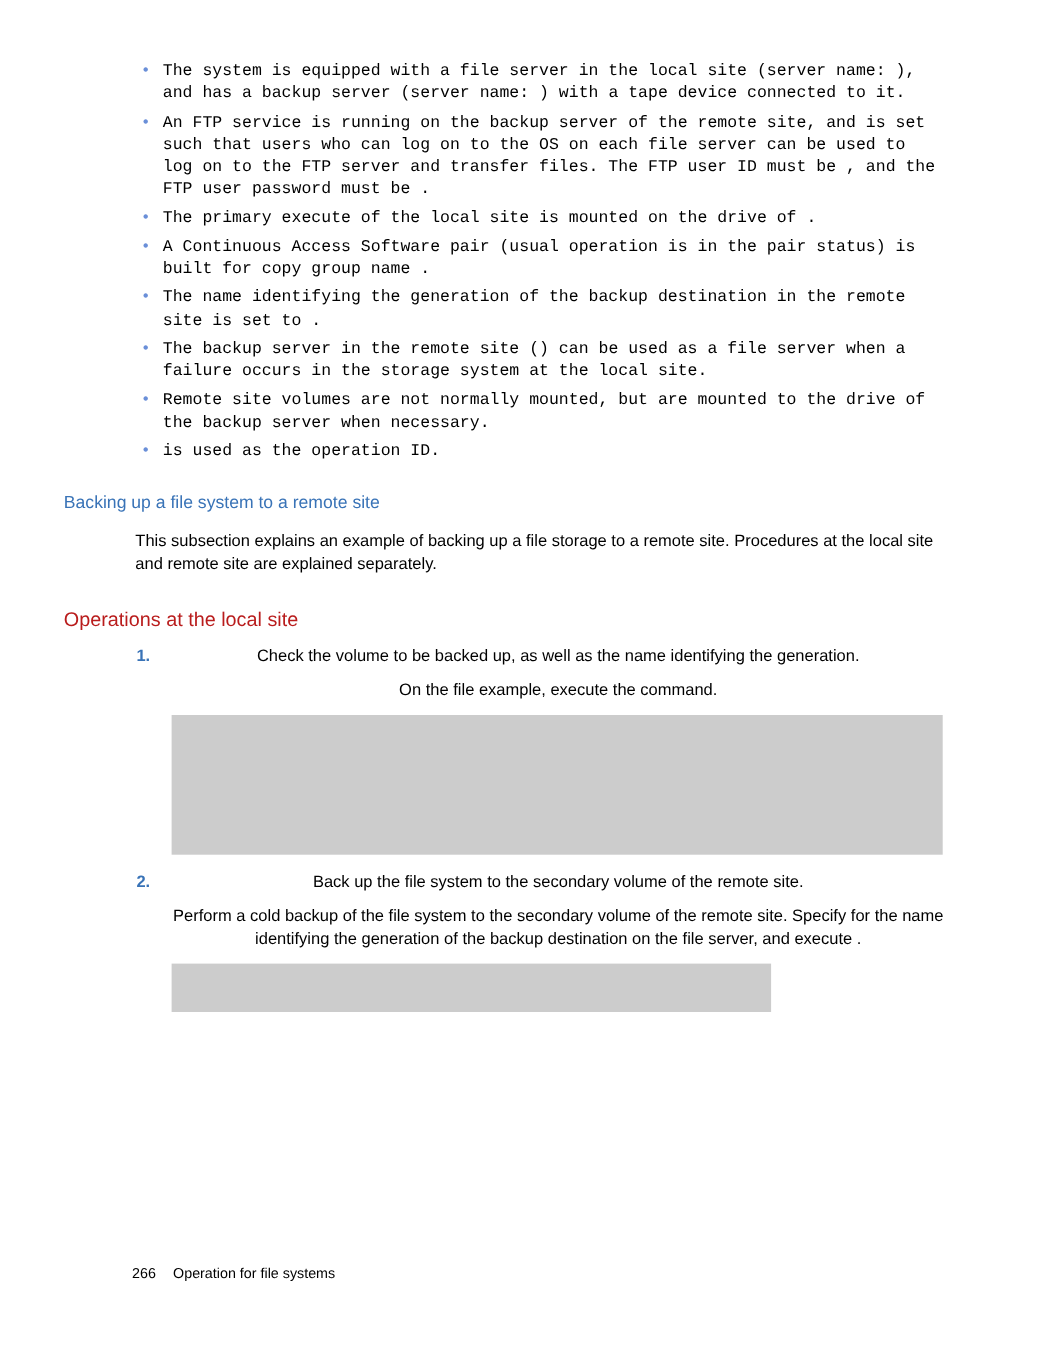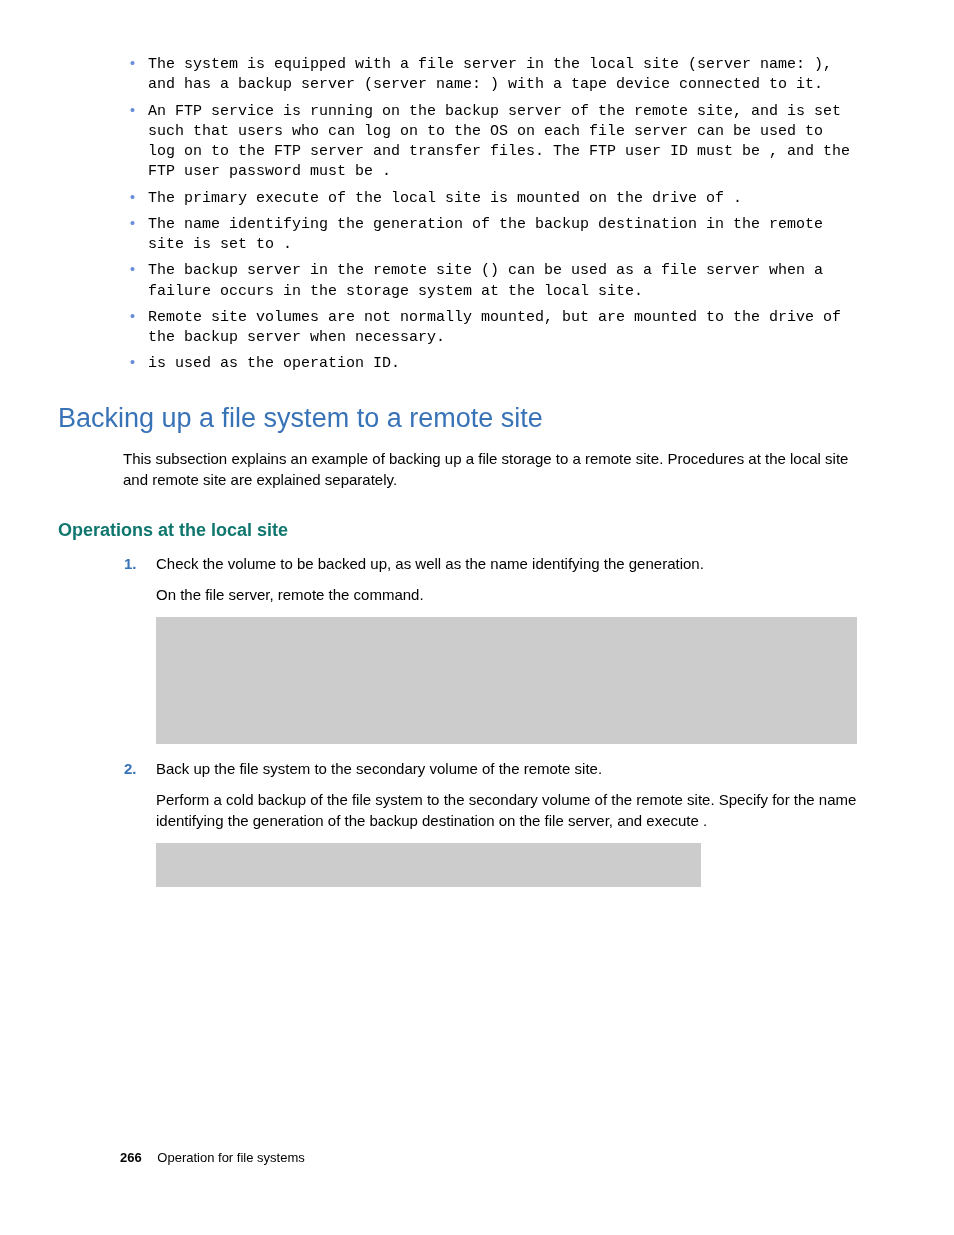--- a/index.html
+++ b/index.html
@@ -33,40 +33,41 @@
   }
   .bullet-list li::before {
     content: "•";
     position: absolute;
     left: 70px;
     color: #6a8fd8;
     font-size: 15px;
   }
   .h1 {
     color: #3973b7;
-    font-size: 27px;
+    font-size: 16px;
     font-weight: 300;
     margin: 28px 0 14px 0;
   }
   .intro {
     font-size: 15px;
     line-height: 1.4;
     margin: 0 0 30px 65px;
   }
   .h2 {
-    color: #0f766e;
+    color: #b91c1c;
     font-size: 18px;
-    font-weight: 700;
+    font-weight: 400;
     margin: 10px 0 12px 0;
   }
   .ordered {
     list-style: none;
     padding: 0;
     margin: 0;
     counter-reset: step;
+    text-align: center;
   }
   .ordered li {
     position: relative;
     padding-left: 98px;
     font-size: 15px;
     line-height: 1.4;
     margin-bottom: 8px;
   }
   .ordered li::before {
     counter-increment: step;
@@ -93,38 +94,40 @@
     width: 545px;
   }
   .footer {
     position: absolute;
     bottom: 70px;
     left: 120px;
     font-size: 13px;
   }
   .footer .pg {
     margin-right: 12px;
-    font-weight: bold;
   }
   .mono { font-family: inherit; }
 </style>
 </head>
 <body>
 
 <div class="page">
 
   <ul class="bullet-list">
     <li>
       <span>The system is equipped with a file server in the local site (server name: </span><span class="mono"></span><span>), and has a backup server (server name: </span><span class="mono"></span><span>) with a tape device connected to it.</span>
     </li>
     <li>
       <span>An FTP service is running on the backup server of the remote site, and is set such that users who can log on to the OS on each file server can be used to log on to the FTP server and transfer files. The FTP user ID must be </span><span class="mono"></span><span>, and the FTP user password must be </span><span class="mono"></span><span>.</span>
     </li>
     <li>
       <span>The primary execute of the local site is mounted on the </span><span class="mono"></span><span> drive of </span><span class="mono"></span><span>.</span>
+    </li>
+    <li>
+      <span>A Continuous Access Software pair (usual operation is in the pair status) is built for copy group name </span><span class="mono"></span><span>.</span>
     </li>
     <li>
       <span>The name identifying the generation of the backup destination in the remote site is set to </span><span class="mono"></span><span>.</span>
     </li>
     <li>
       <span>The backup server in the remote site (</span><span class="mono"></span><span>) can be used as a file server when a failure occurs in the storage system at the local site.</span>
     </li>
     <li>
       <span>Remote site volumes are not normally mounted, but are mounted to the </span><span class="mono"></span><span> drive of the backup server when necessary.</span>
     </li>
@@ -136,21 +139,21 @@
   <div class="h1">Backing up a file system to a remote site</div>
 
   <div class="intro">This subsection explains an example of backing up a file storage to a remote site. Procedures at the local site and remote site are explained separately.</div>
 
   <div class="h2">Operations at the local site</div>
 
   <ol class="ordered">
     <li>
       <span>Check the volume to be backed up, as well as the name identifying the generation.</span>
       <div class="step-body">
-        <span>On the file server, remote the </span><span class="mono"></span><span> command.</span>
+        <span>On the file example, execute the </span><span class="mono"></span><span> command.</span>
       </div>
       <div class="codebox1"></div>
     </li>
     <li>
       <span>Back up the file system to the secondary volume of the remote site.</span>
       <div class="step-body">
         <span>Perform a cold backup of the file system to the secondary volume of the remote site. Specify </span><span class="mono"></span><span> for the name identifying the generation of the backup destination on the file server, and execute </span><span class="mono"></span><span>.</span>
       </div>
       <div class="codebox2"></div>
     </li>

